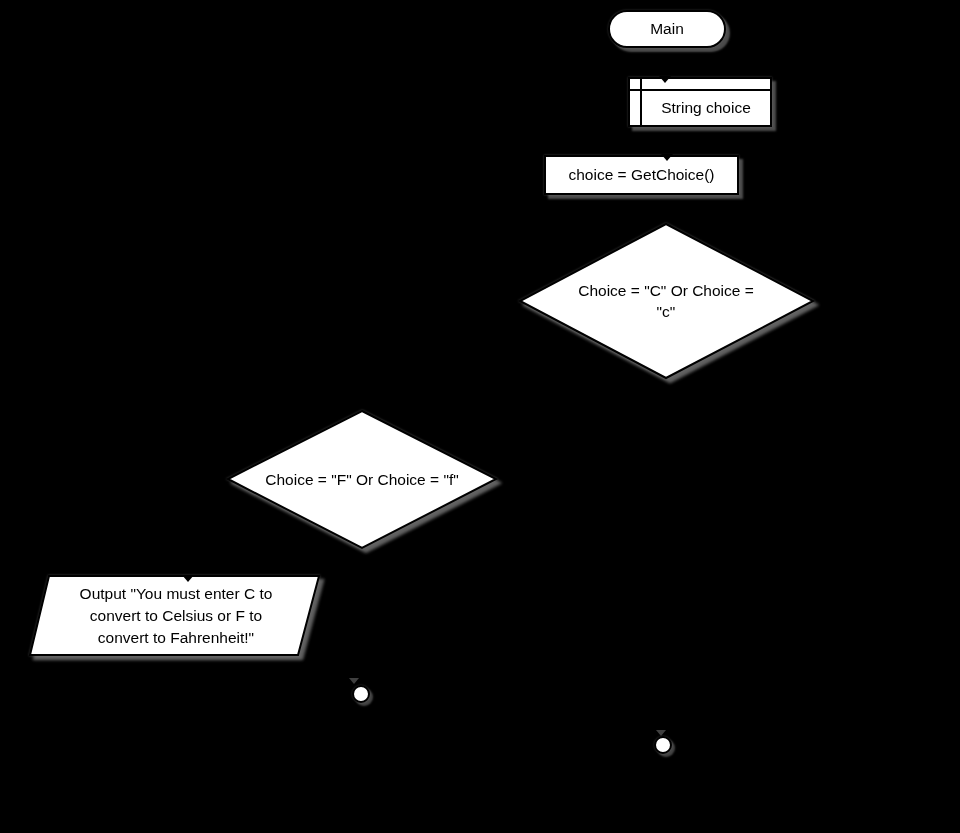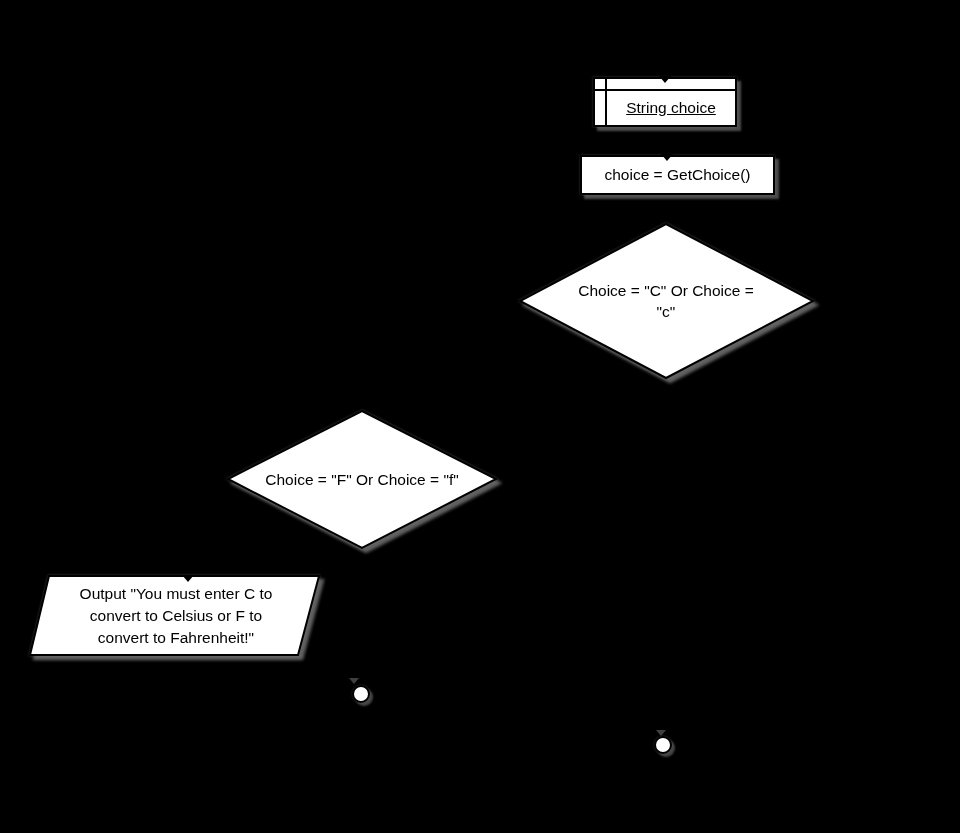--- a/index.html
+++ b/index.html
@@ -93,28 +93,31 @@
     border-right: 5px solid transparent;
     border-top: 6px solid #3f3f3f;
     z-index: 1;
   }
 </style>
 </head>
 <body>
 
 <div id="canvas">
 
+  <div class="shape terminator" style="left:608px; top:10px; width:118px; height:38px;">
+    <span>Main</span>
+  </div>
 
-  <div class="shape intstore" style="left:593px; top:77px; width:144px; height:50px;text-decoration:underline;">
+  <div class="shape intstore" style="left:628px; top:77px; width:144px; height:50px;">
     <span class="vline"></span>
     <span class="hline"></span>
     <span class="lbl">String choice</span>
   </div>
 
-  <div class="shape" style="left:580px; top:155px; width:195px; height:40px;">
+  <div class="shape" style="left:544px; top:155px; width:195px; height:40px;">
     <span>choice = GetChoice()</span>
   </div>
 
   <div class="svgshape" style="left:516px; top:222px; width:300px; height:158px;">
     <svg width="300" height="158" viewBox="0 0 300 158">
       <polygon points="150,2 297,79 150,156 4,79" fill="#ffffff" stroke="#000000" stroke-width="2"></polygon>
     </svg>
     <div class="overlay">Choice = "C" Or Choice =
 "c"</div>
   </div>

